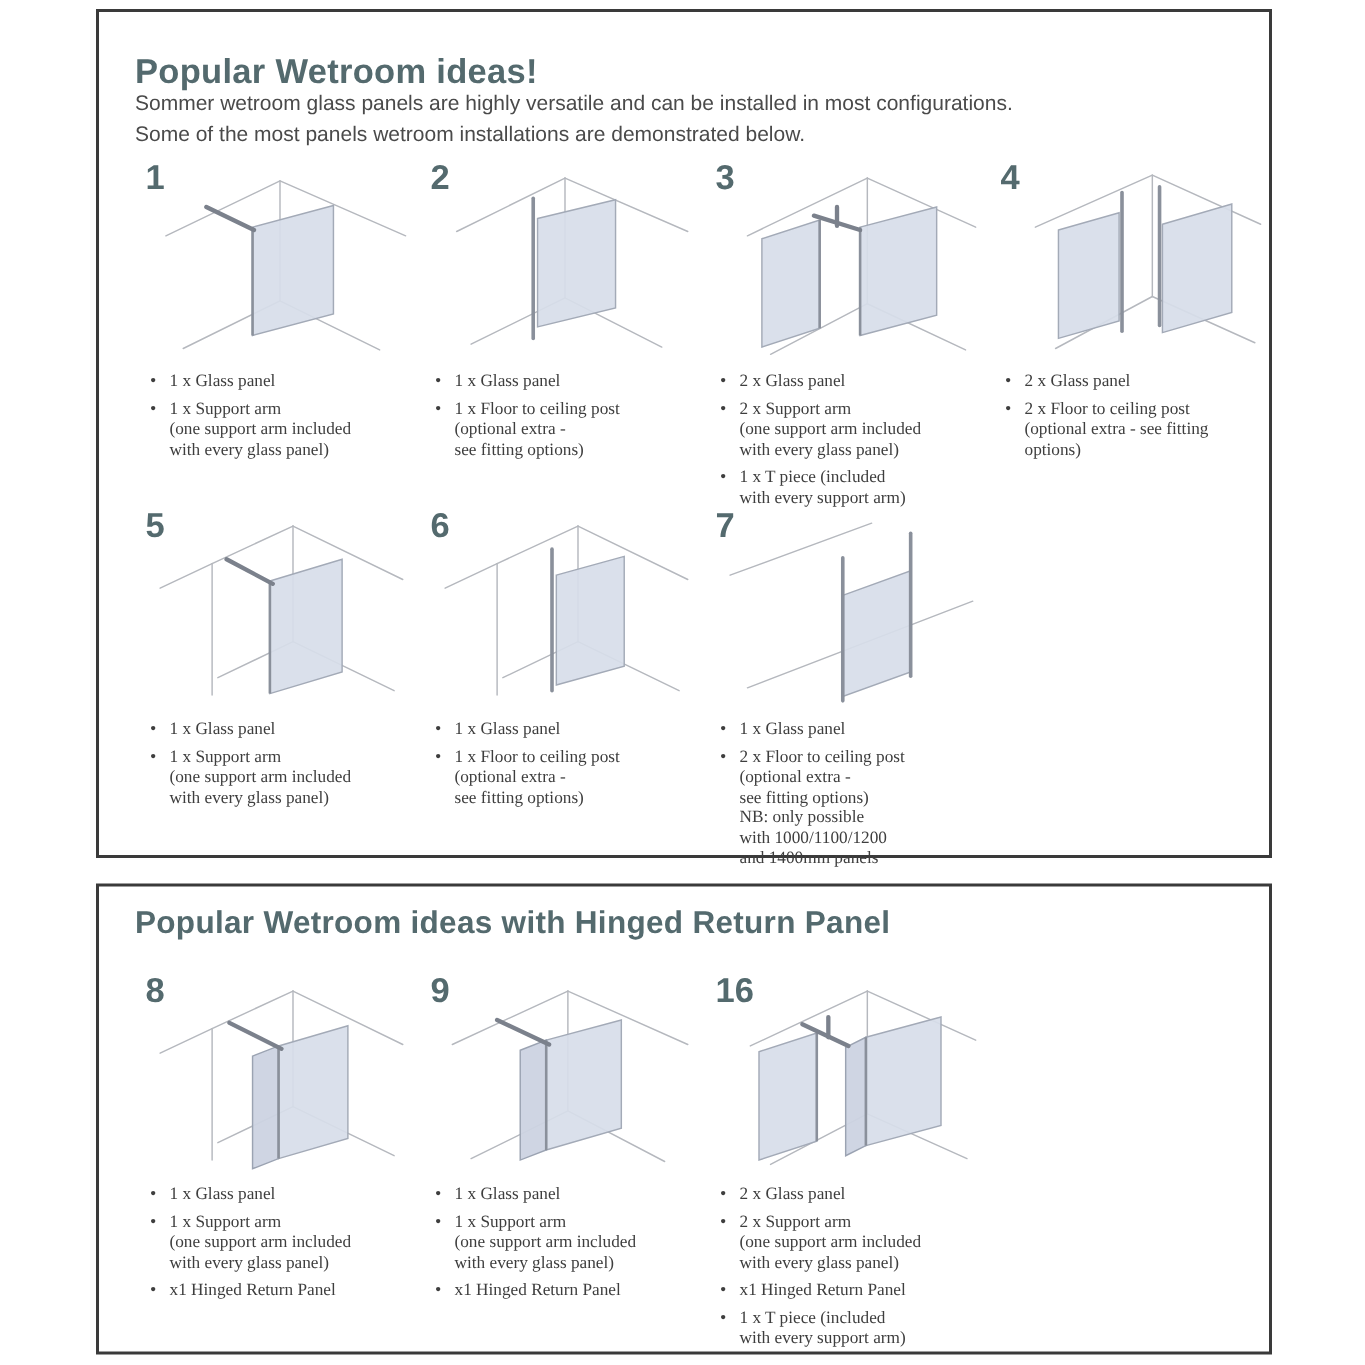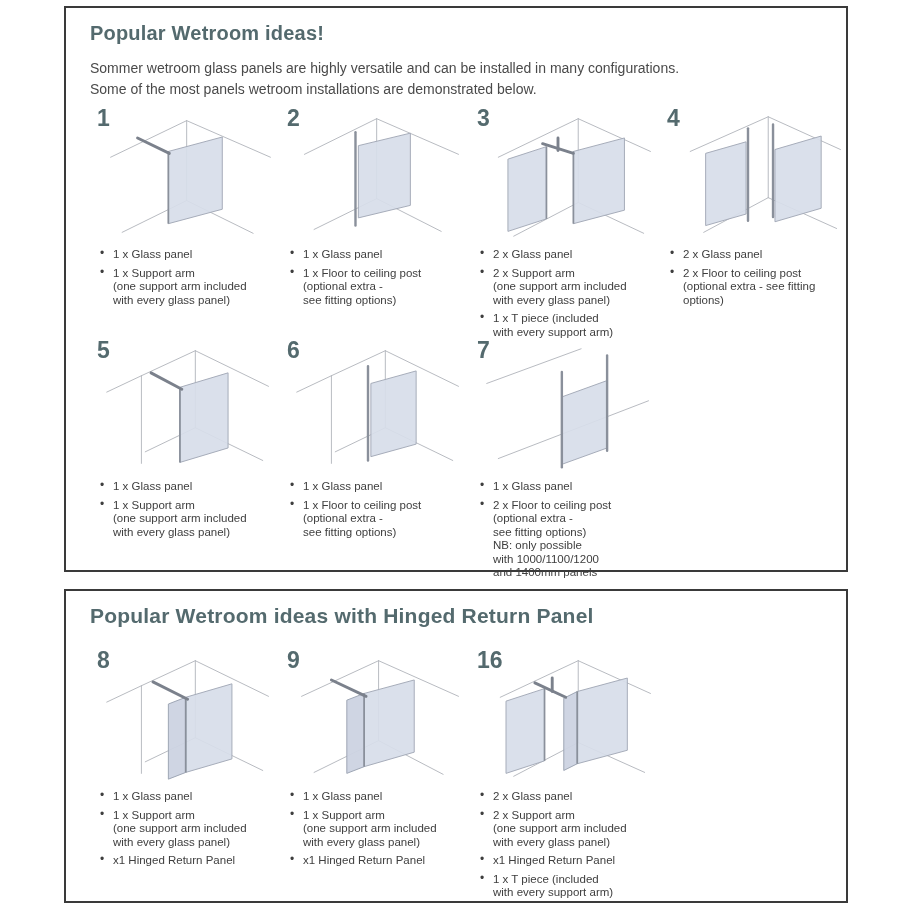--- a/index.html
+++ b/index.html
@@ -1,49 +1,49 @@
 <!DOCTYPE html>
 <html><head>
 <meta charset="utf-8">
 <style>
   html,body{margin:0;padding:0;background:#ffffff;}
   body{width:910px;height:910px;font-family:"Liberation Sans",sans-serif;}
   .page{position:relative;width:910px;height:910px;background:#fff;overflow:hidden;}
   .panel{position:absolute;left:64px;width:784px;border:2px solid #3a3a3a;background:#fff;box-sizing:border-box;}
   #panel1{top:6px;height:566px;}
   #panel2{top:589px;height:314px;}
-  .title{margin:0;position:absolute;left:24px;top:14px;font-size:20px;font-weight:bold;color:#546a6e;letter-spacing:.2px;}
+  .title{margin:0;position:absolute;left:24px;top:26px;font-size:23px;font-weight:bold;color:#546a6e;letter-spacing:.2px;}
   #panel2 .title{font-size:21px;top:13px;}
   .subtitle{position:absolute;left:24px;top:50px;margin:0;font-size:14px;line-height:1.5;color:#4a4a4a;}
   .row{position:absolute;left:31px;display:flex;}
   .row1{top:93px;}
   .row2{top:325px;}
   .row3{top:52px;}
   .item{width:190px;position:relative;}
   .num{position:absolute;left:0;top:4px;font-size:23px;font-weight:bold;color:#546a6e;}
   .diagram{display:block;margin:10px 0 0 8px;}
   ul.bullets{margin:7px 0 0 2px;padding:0;list-style:none;}
-  ul.bullets li{position:relative;padding-left:14px;margin:0 0 5px 0;font-size:11.5px;line-height:13.5px;color:#3e3e3e;white-space:pre-line;}
+  ul.bullets li{position:relative;padding-left:14px;margin:0 0 5px 0;font-size:11.5px;line-height:13.5px;color:#3e3e3e;white-space:pre-line;font-family:Liberation Serif, serif;}
   ul.bullets li::before{content:"\2022";position:absolute;left:1px;top:-1px;font-size:12px;color:#3e3e3e;}
   
   .rl{stroke:#b5b8be;stroke-width:1;fill:none;stroke-linecap:round;}
   .gl{fill:#d7dde9;fill-opacity:.92;stroke:#a3aab7;stroke-width:1;}
   .gl2{fill:#ccd3e2;fill-opacity:.95;stroke:#9ba3b2;stroke-width:1;}
   .arm{stroke:#7b818c;stroke-width:3;stroke-linecap:round;}
   .post{stroke:#8a909b;stroke-width:2.5;stroke-linecap:round;}
   .edge{stroke:#8a909b;stroke-width:1.8;}
 </style>
 </head>
 <body>
 
 <div class="page">
 
   <section class="panel" id="panel1">
     <h1 class="title">Popular Wetroom ideas!</h1>
-    <p class="subtitle"><span>Sommer wetroom glass panels are highly versatile and can be installed in many configurations.</span><br>
+    <p class="subtitle"><span>Sommer wetroom glass panels are highly versatile and can be installed in most configurations.</span><br>
     <span>Some of the most panels wetroom installations are demonstrated below.</span></p>
 
     <div class="row row1">
 
       <div class="item">
         <div class="num">1</div>
         <svg class="diagram" width="172" height="130" viewBox="0 0 175 135">
           <line class="rl" x1="83" y1="10" x2="4" y2="48"></line>
             <line class="rl" x1="83" y1="10" x2="170" y2="48"></line>
           <line class="rl" x1="83" y1="10" x2="83" y2="93"></line>

